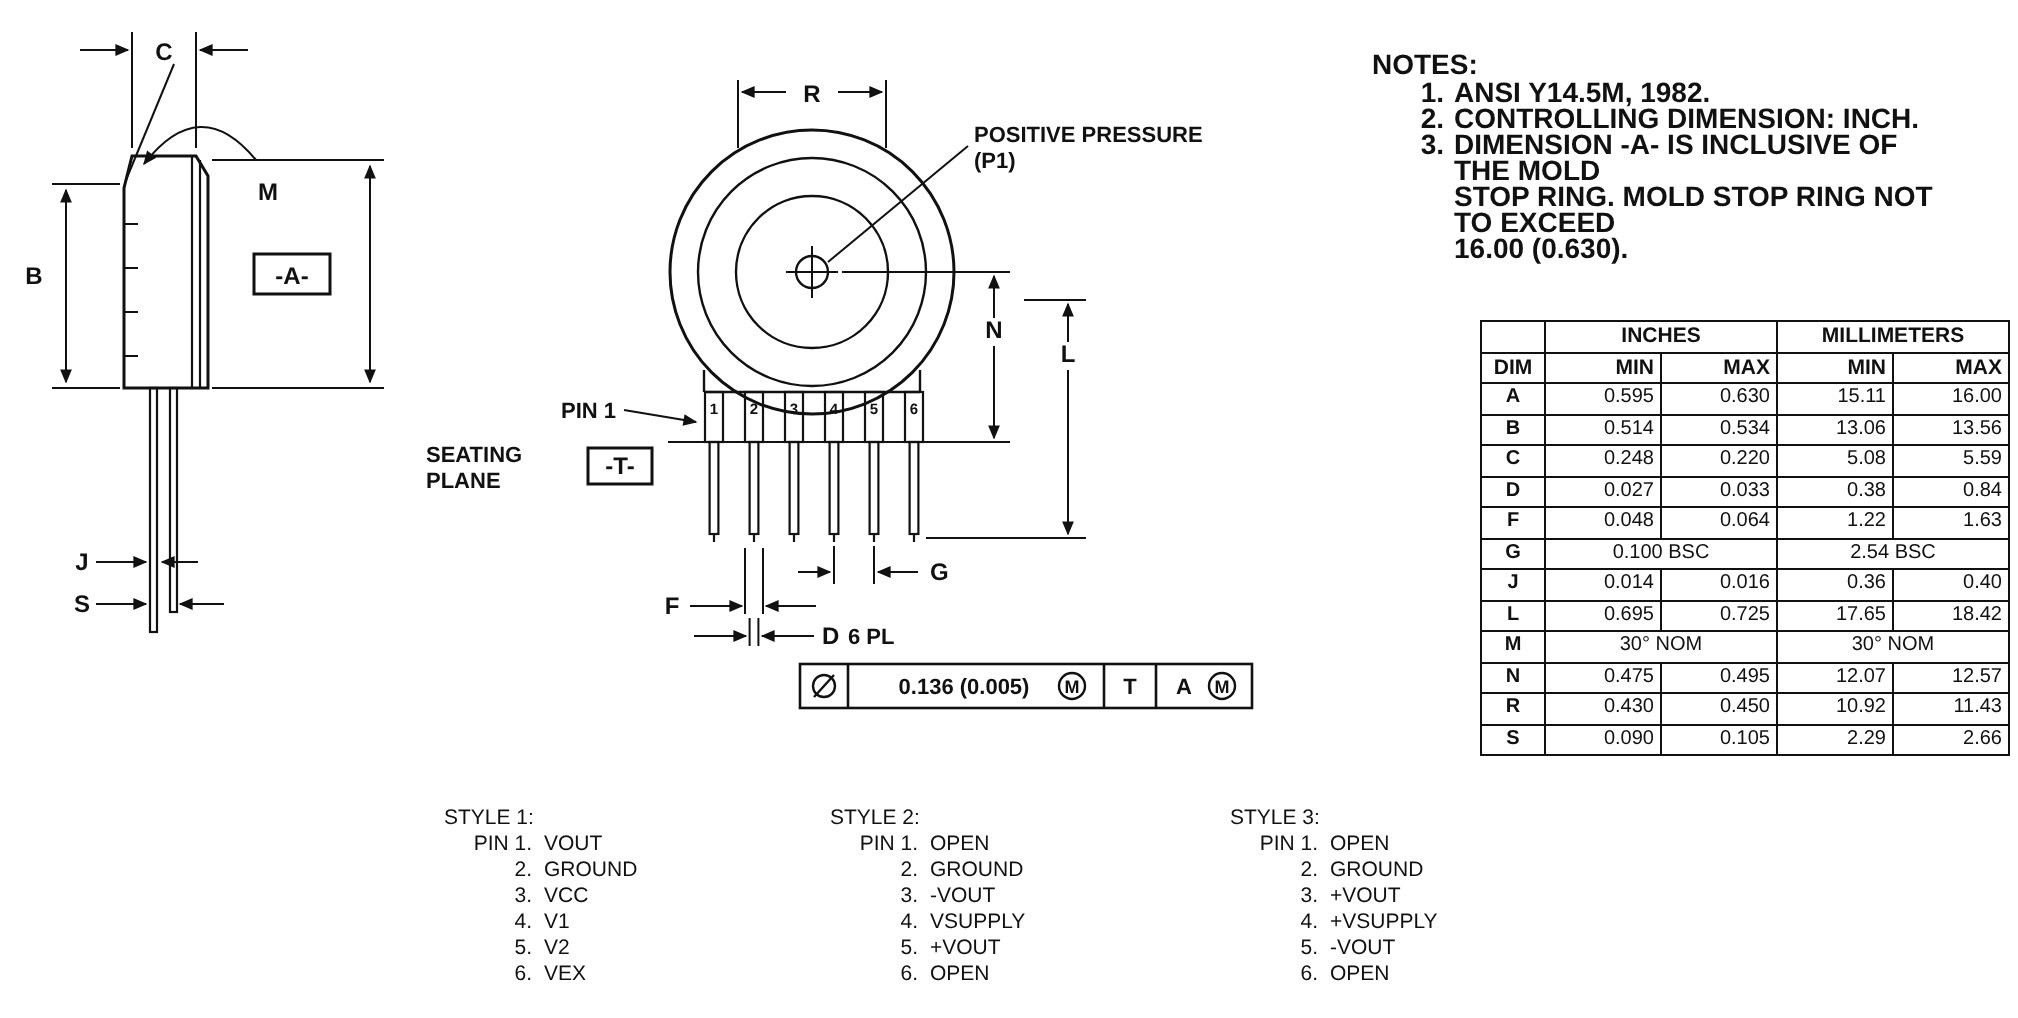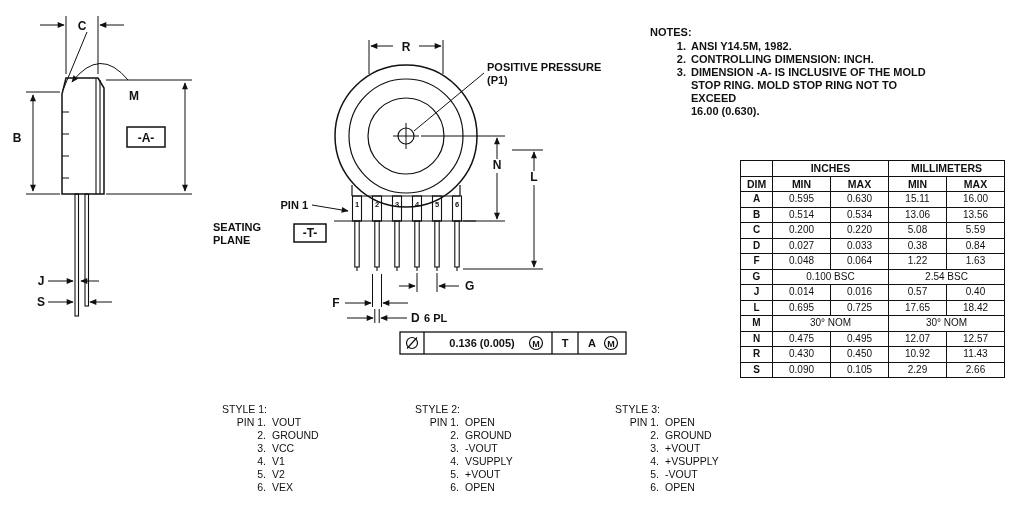--- a/index.html
+++ b/index.html
@@ -7,33 +7,33 @@
   body { font-family:"Liberation Sans", sans-serif; color:#111; }
   .canvas { position:relative; width:1009px; height:509px; background:#fff; overflow:hidden; }
   .canvas > svg { position:absolute; left:0; top:0; }
 
   svg text { font-family:"Liberation Sans", sans-serif; font-weight:bold; fill:#111; stroke:none; }
   .lbl { font-size:12px; }
   .lbl-sm { font-size:11px; }
   .pin-num { font-size:7.5px; }
   .fcf-m { font-size:9px; }
 
-  .notes { position:absolute; left:650px; top:26px; width:322px; font-size:11px; font-weight:bold; line-height:13px; }
+  .notes { position:absolute; left:686px; top:26px; width:322px; font-size:14px; font-weight:bold; line-height:13px; }
   .notes-title { margin-bottom:1px; }
   .note-row { display:flex; }
   .note-num { width:36px; text-align:right; flex:0 0 36px; }
   .note-text { margin-left:5px; width:252px; }
   .note-line { display:block; }
 
   .dims { position:absolute; left:740px; top:160px; border-collapse:collapse; font-size:10px; }
   .dims th, .dims td { border:1px solid #111; text-align:center; padding:0 3px; height:15.5px; line-height:12px; }
   .dims th { font-weight:bold; font-size:10.5px; }
   .dims td { font-weight:normal; }
   .dims td.dim { font-weight:bold; width:32px; }
-  .dims th.val, .dims td.val { width:58px; }
+  .dims th.val, .dims td.val { width:58px;text-align:right; }
 
   .style-col { position:absolute; top:403px; font-size:10.5px; font-weight:normal; line-height:13px; }
   #style1 { left:222px; } #style2 { left:415px; } #style3 { left:615px; }
   .pin-row { display:flex; }
   .pin-label { width:44px; text-align:right; flex:0 0 44px; }
   .pin-value { margin-left:6px; }
 </style>
 </head>
 <body>
 
@@ -276,21 +276,21 @@
     </tr>
     <tr>
       <td class="dim">B</td>
       <td class="val">0.514</td>
       <td class="val">0.534</td>
       <td class="val">13.06</td>
       <td class="val">13.56</td>
     </tr>
     <tr>
       <td class="dim">C</td>
-      <td class="val">0.200</td>
+      <td class="val">0.248</td>
       <td class="val">0.220</td>
       <td class="val">5.08</td>
       <td class="val">5.59</td>
     </tr>
     <tr>
       <td class="dim">D</td>
       <td class="val">0.027</td>
       <td class="val">0.033</td>
       <td class="val">0.38</td>
       <td class="val">0.84</td>
@@ -304,21 +304,21 @@
     </tr>
     <tr>
       <td class="dim">G</td>
       <td colspan="2">0.100 BSC</td>
       <td colspan="2">2.54 BSC</td>
     </tr>
     <tr>
       <td class="dim">J</td>
       <td class="val">0.014</td>
       <td class="val">0.016</td>
-      <td class="val">0.57</td>
+      <td class="val">0.36</td>
       <td class="val">0.40</td>
     </tr>
     <tr>
       <td class="dim">L</td>
       <td class="val">0.695</td>
       <td class="val">0.725</td>
       <td class="val">17.65</td>
       <td class="val">18.42</td>
     </tr>
     <tr>

